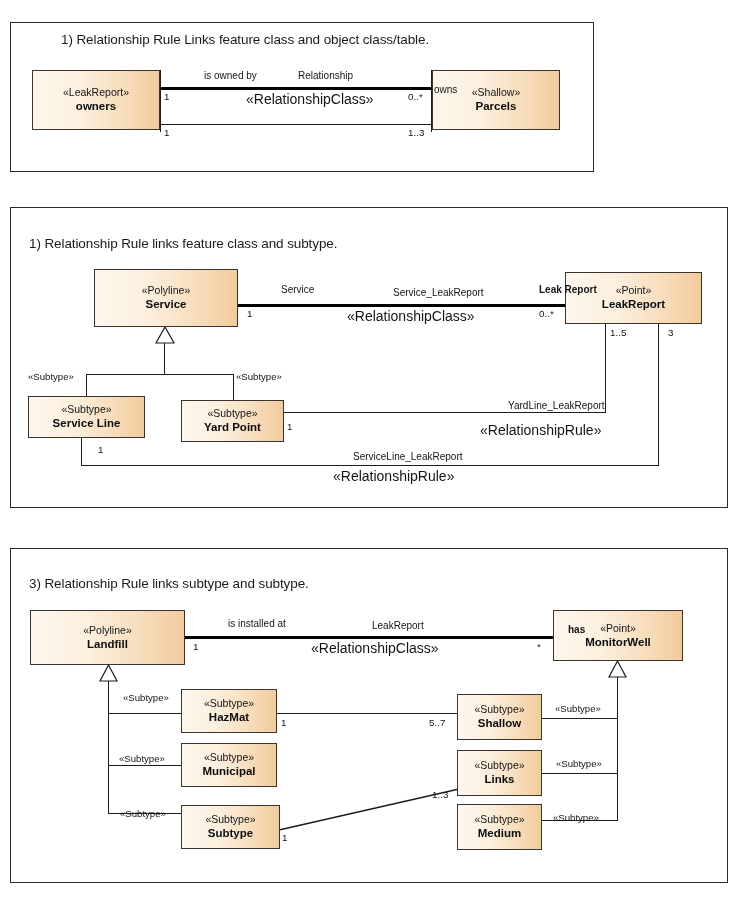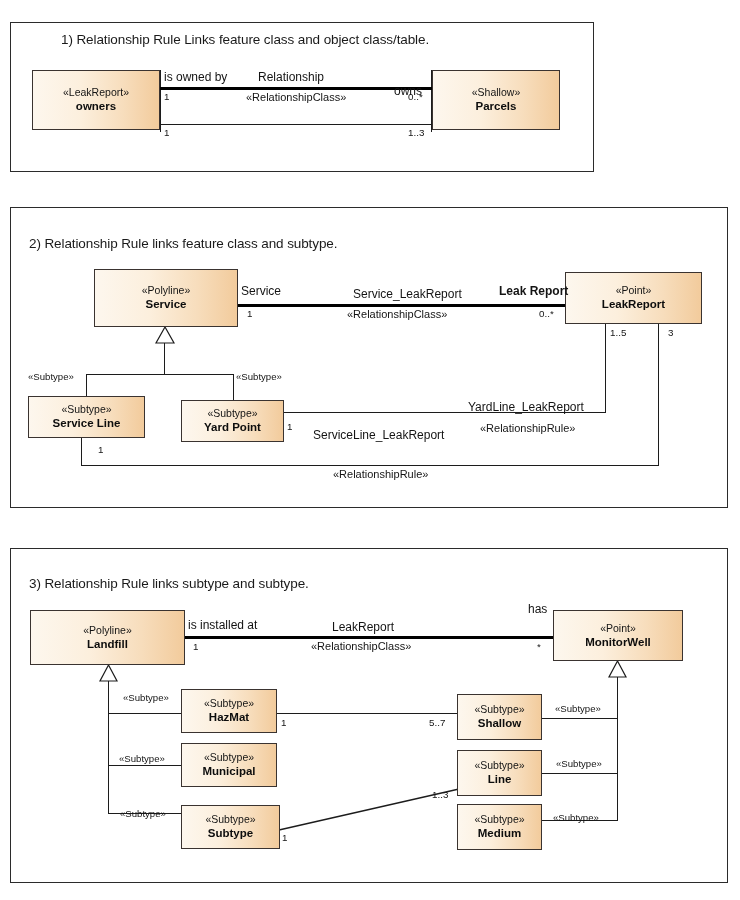--- a/index.html
+++ b/index.html
@@ -33,23 +33,23 @@
     z-index:5;
   }
   .ubox .stereo{font-size:10.5px;font-weight:400;color:#141414;}
   .ubox .uname{font-size:11.5px;font-weight:bold;color:#0d0d0d;}
   
   .hline{position:absolute;background:#1c1c1c;height:1px;z-index:2;}
   .vline{position:absolute;background:#1c1c1c;width:1px;z-index:2;}
   .hline.thick{height:2.6px;background:#000;z-index:3;}
   .diag{position:absolute;z-index:2;}
   
-  .lbl{position:absolute;font-size:11px;color:#141414;white-space:nowrap;z-index:6;}
+  .lbl{position:absolute;font-size:14px;color:#141414;white-space:nowrap;z-index:6;}
   .lbl.mult{font-size:9.8px;}
-  .lbl.assoc{font-size:12px;}
+  .lbl.assoc{font-size:10px;margin-left:40px;}
   .lbl.stereo-lbl{font-size:9.6px;}
   
   .tri{position:absolute;z-index:4;}
 </style>
 </head>
 <body>
 
 <div class="panel" style="left:10px;top:22px;width:584px;height:150px;">
 </div>
 <div class="panel-title" style="left:29px;top:32px;margin-left:32px;">1) Relationship Rule Links feature class and object class/table.</div>
@@ -75,21 +75,21 @@
 <div class="lbl assoc" style="left:258px;top:70px;">Relationship</div>
 <div class="lbl assoc" style="left:394px;top:84px;text-align:center;">owns</div>
 <div class="lbl mult" style="left:164px;top:91px;">1</div>
 <div class="lbl" style="left:246px;top:91px;">«RelationshipClass»</div>
 <div class="lbl mult" style="left:408px;top:91px;">0..*</div>
 <div class="lbl mult" style="left:164px;top:127px;">1</div>
 <div class="lbl mult" style="left:408px;top:127px;">1..3</div>
 
 <div class="panel" style="left:10px;top:207px;width:718px;height:301px;">
 </div>
-<div class="panel-title" style="left:29px;top:236px;">2) Relationship Rule links feature class and subtype.</div>
+<div class="panel-title" style="left:29px;top:236px;">1) Relationship Rule links feature class and subtype.</div>
 
 <div class="ubox" style="left:94px;top:269px;width:144px;height:58px;">
   <span class="stereo">«Polyline»</span>
   <span class="uname">Service</span>
 </div>
 
 <div class="ubox" style="left:565px;top:272px;width:137px;height:52px;">
   <span class="stereo">«Point»</span>
   <span class="uname">LeakReport</span>
 </div>
@@ -126,21 +126,21 @@
 <div class="hline" style="left:284px;top:412px;width:322px;"></div>
 <div class="vline" style="left:605px;top:324px;height:88px;"></div>
 <div class="lbl assoc" style="left:468px;top:400px;">YardLine_LeakReport</div>
 <div class="lbl" style="left:480px;top:422px;">«RelationshipRule»</div>
 <div class="lbl mult" style="left:287px;top:421px;">1</div>
 <div class="lbl mult" style="left:610px;top:327px;">1..5</div>
 
 <div class="hline" style="left:81px;top:465px;width:578px;"></div>
 <div class="vline" style="left:81px;top:438px;height:27px;"></div>
 <div class="vline" style="left:658px;top:324px;height:141px;"></div>
-<div class="lbl assoc" style="left:313px;top:428px;text-align:center;">ServiceLine_LeakReport</div>
+<div class="lbl assoc" style="left:313px;top:451px;text-align:center;">ServiceLine_LeakReport</div>
 <div class="lbl" style="left:333px;top:468px;">«RelationshipRule»</div>
 <div class="lbl mult" style="left:98px;top:444px;">1</div>
 <div class="lbl mult" style="left:668px;top:327px;">3</div>
 
 <div class="panel" style="left:10px;top:548px;width:718px;height:335px;">
 </div>
 <div class="panel-title" style="left:29px;top:576px;">3) Relationship Rule links subtype and subtype.</div>
 
 <div class="ubox" style="left:30px;top:610px;width:155px;height:55px;">
   <span class="stereo">«Polyline»</span>
@@ -148,21 +148,21 @@
 </div>
 
 <div class="ubox" style="left:553px;top:610px;width:130px;height:51px;">
   <span class="stereo">«Point»</span>
   <span class="uname">MonitorWell</span>
 </div>
 
 <div class="hline thick" style="left:185px;top:636px;width:368px;"></div>
 <div class="lbl assoc" style="left:188px;top:618px;">is installed at</div>
 <div class="lbl assoc" style="left:332px;top:620px;">LeakReport</div>
-<div class="lbl assoc" style="left:528px;top:602px;">has</div>
+<div class="lbl assoc" style="left:528px;top:624px;font-weight:bold;">has</div>
 <div class="lbl mult" style="left:193px;top:641px;">1</div>
 <div class="lbl" style="left:311px;top:640px;">«RelationshipClass»</div>
 <div class="lbl mult" style="left:537px;top:641px;">*</div>
 
 <svg class="tri" style="left:99px;top:665px;" width="19" height="17" viewBox="0 0 19 17">
   <polygon points="9.5,0 18,16 1,16" fill="#ffffff" stroke="#1c1c1c" stroke-width="1.2"></polygon>
 </svg>
 <div class="vline" style="left:108px;top:681px;height:132px;"></div>
 <div class="hline" style="left:108px;top:713px;width:73px;"></div>
 <div class="hline" style="left:108px;top:765px;width:73px;"></div>
@@ -197,21 +197,21 @@
 <div class="lbl stereo-lbl" style="left:556px;top:758px;">«Subtype»</div>
 <div class="lbl stereo-lbl" style="left:553px;top:812px;">«Subtype»</div>
 
 <div class="ubox" style="left:457px;top:694px;width:85px;height:46px;">
   <span class="stereo">«Subtype»</span>
   <span class="uname">Shallow</span>
 </div>
 
 <div class="ubox" style="left:457px;top:750px;width:85px;height:46px;">
   <span class="stereo">«Subtype»</span>
-  <span class="uname">Line</span>
+  <span class="uname">Links</span>
 </div>
 
 <div class="ubox" style="left:457px;top:804px;width:85px;height:46px;">
   <span class="stereo">«Subtype»</span>
   <span class="uname">Medium</span>
 </div>
 
 <div class="hline" style="left:277px;top:713px;width:180px;"></div>
 <div class="lbl mult" style="left:281px;top:717px;">1</div>
 <div class="lbl mult" style="left:429px;top:717px;">5..7</div>

